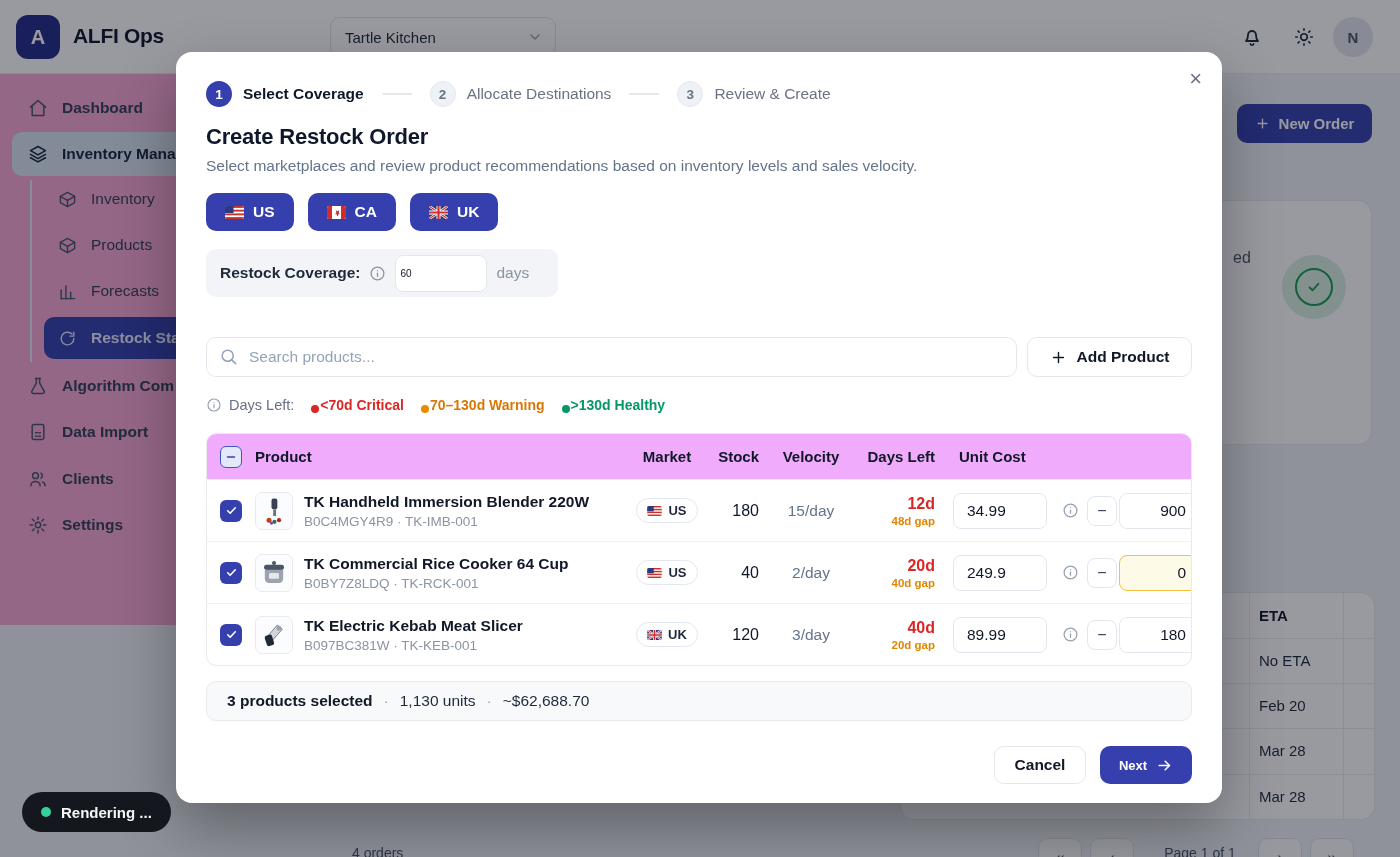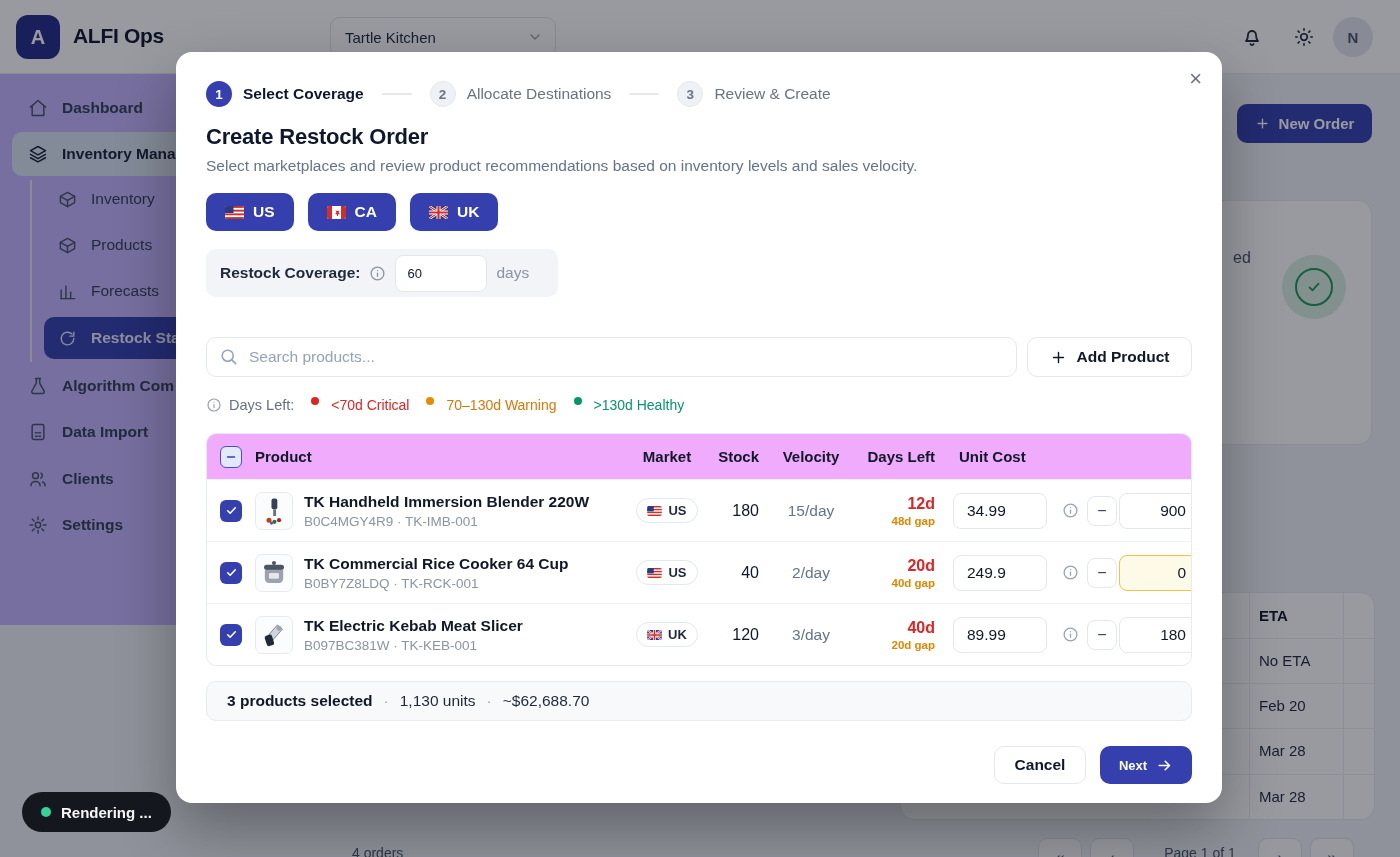--- a/index.html
+++ b/index.html
@@ -5,21 +5,21 @@
   * { margin:0; padding:0; box-sizing:border-box; }
   html,body { width:1400px; height:857px; }
   body {
     position:relative; overflow:hidden;
     font-family:"Liberation Sans","DejaVu Sans",sans-serif;
     background:#eef1f5; color:#101828;
   }
   svg { display:block; }
 
   
-  .sidebar { position:absolute; left:0; top:0; width:298px; height:625px; background:#c4b5fd; border-right:1px solid #e7ebf0;text-align:center; }
+  .sidebar { position:absolute; left:0; top:0; width:298px; height:625px; background:#f9a8d4; border-right:1px solid #e7ebf0;text-align:center; }
   .topbar  { position:absolute; left:0; top:0; width:1400px; height:74px; background:#fff; border-bottom:1px solid #e7ebf0; z-index:1; }
   .logo-sq { position:absolute; left:16px; top:15px; width:44px; height:44px; border-radius:12px; background:#222c87; color:#fff; font-size:20px; font-weight:700; display:flex; align-items:center; justify-content:center; }
   .app-title { position:absolute; left:73px; top:24px; font-size:21px; font-weight:800; color:#0f172a; letter-spacing:-0.3px; }
   .ws-select { position:absolute; left:330px; top:17px; width:226px; height:40px; background:#fff; border:1px solid #dde3ea; border-radius:10px; display:flex; align-items:center; padding:0 12px 0 14px; font-size:15px; color:#1e293b; }
   .ws-select .grow { flex:1; }
   .top-icon { position:absolute; top:25px; color:#1f2937; }
   .avatar { position:absolute; left:1333px; top:17px; width:40px; height:40px; border-radius:50%; background:#e2e6ec; color:#475569; font-size:15px; font-weight:600; display:flex; align-items:center; justify-content:center; }
 
   .side-item { position:absolute; left:12px; width:274px; height:44px; border-radius:10px; display:flex; align-items:center; gap:14px; padding-left:16px; font-size:15.5px; font-weight:600; color:#334155; cursor:pointer; white-space:nowrap; overflow:hidden; }
   .side-item svg { flex:none; }
@@ -61,33 +61,33 @@
 
   .m-title { margin-top:16px; font-size:22px; font-weight:800; color:#0f172a; letter-spacing:-0.2px; }
   .m-sub { margin-top:7px; font-size:15.5px; color:#64748b; }
 
   .markets { margin-top:18px; display:flex; gap:14px; }
   .mkt-btn { height:38px; border-radius:10px; background:#3540ae; border:none; color:#fff; font-size:15.5px; font-weight:600; display:flex; align-items:center; gap:9px; padding:0 19px; cursor:pointer; font-family:inherit; }
   .flag { width:19px; height:13px; border-radius:2px; overflow:hidden; flex:none; }
 
   .coverage { margin-top:18px; width:352px; height:48px; background:#f2f4f7; border-radius:10px; display:flex; align-items:center; gap:9px; padding:0 14px; }
   .coverage .lbl { font-size:15.5px; font-weight:700; color:#1e293b; }
-  .coverage input { width:92px; height:37px; border:1px solid #e3e7ed; border-radius:8px; background:#fff; font-size:13px; color:#101828; padding-left:11px; font-family:inherit; outline:none; }
+  .coverage input { width:92px; height:37px; border:1px solid #e3e7ed; border-radius:8px; background:#fff; font-size:10px; color:#101828; padding-left:4px; font-family:inherit; outline:none; }
   .coverage .unit { font-size:15.5px; color:#8a94a3; }
 
   .search-row { margin-top:40px; display:flex; gap:10px;justify-content:flex-end; }
   .search-wrap { position:relative; flex:1; }
   .search-wrap svg { position:absolute; left:13px; top:10px; color:#94a3b8; }
   .search-wrap input { width:100%; height:40px; border:1px solid #e4e8ee; border-radius:10px; padding-left:42px; font-size:15.5px; color:#101828; font-family:inherit; outline:none; background:#fff; }
   .search-wrap input::placeholder { color:#94a3b8; }
   .add-btn { width:165px; height:40px; border:1px solid #e4e8ee; border-radius:10px; background:#fff; font-size:15.5px; font-weight:600; color:#101828; display:flex; align-items:center; justify-content:center; gap:10px; cursor:pointer; font-family:inherit; }
 
   .legend { margin-top:20px; display:flex; align-items:center; gap:17px; }
   .legend .cap { font-size:14.5px; color:#667085; display:flex; align-items:center; gap:7px; }
-  .leg-item { display:flex; align-items:flex-start; gap:12px; font-size:14px; font-weight:400; }
+  .leg-item { display:flex; align-items:flex-end; gap:1px; font-size:14px; font-weight:700; }
   .dot { width:8px; height:8px; border-radius:50%; flex:none; }
 
   .ptable { margin-top:20px; border:1px solid #e7ebf0; border-radius:10px; overflow:hidden; background:#fff; }
   .t-grid { display:grid; grid-template-columns:48px 380px 64px 70px 84px 92px 110px 30px 34px 74px; align-items:center; }
   .t-head { height:45px; background:#f0abfc; font-size:15px; font-weight:700; color:#101828; }
   .t-row { height:62px; border-top:1px solid #eef1f5; }
   .c-center { display:flex; justify-content:center; }
   .c-right { text-align:right; padding-right:10px; }
   .cb { width:22px; height:22px; border-radius:6px; display:flex; align-items:center; justify-content:center; cursor:pointer; }
   .cb.checked { background:#3540ae; color:#fff; }

